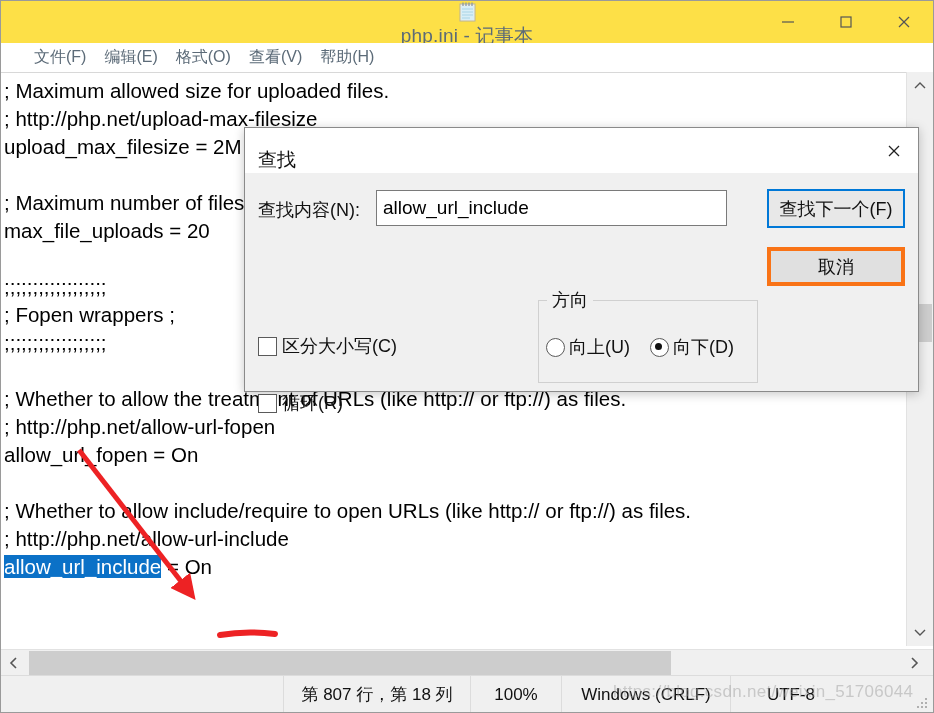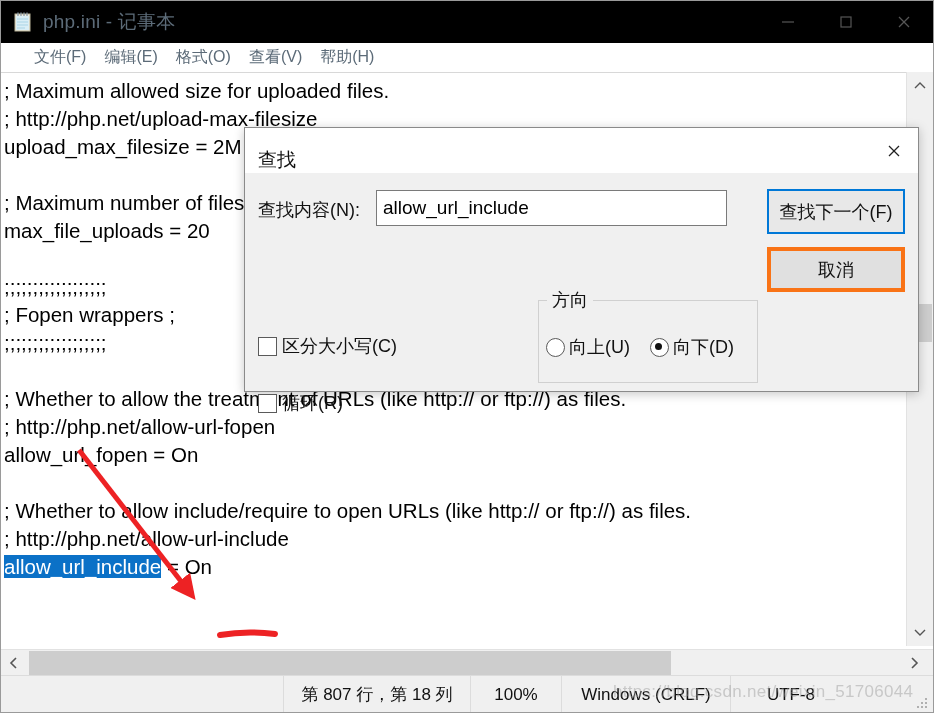--- a/index.html
+++ b/index.html
@@ -15,22 +15,22 @@
     background: #ffffff;
     box-sizing: border-box;
     border: 1px solid #9a9a9a;
     overflow: hidden;
   }
 
   
   .titlebar {
     position: absolute; left: 0; top: 0;
     width: 932px; height: 42px;
-    background: #000000;
-    display: flex; align-items: center;
+    background: #fde047;
+    display: flex; align-items: center; flex-direction: column;
   }
   .title-icon {
     width: 22px; height: 22px;
     margin-left: 12px; margin-right: 8px;
     position: relative; flex: none;
   }
   .title-text {
     font-size: 19px; color: #5c6b78;
     white-space: nowrap;
     letter-spacing: .2px;
@@ -201,21 +201,21 @@
     border: 1px solid #7a7a7a;
     box-sizing: border-box;
     font-size: 19px; color: #000;
     padding: 0 0 0 6px;
     display: flex; align-items: center;
     outline: none;
   }
 
   .btn {
     position: absolute;
-    width: 138px; height: 45px;
+    width: 138px; height: 39px;
     font-size: 18px; color: #111;
     display: flex; align-items: center; justify-content: center;
     box-sizing: border-box;
     white-space: nowrap;
   }
   .btn-next {
     left: 522px; top: 16px;
     background: #e8e8e8;
     border: 2px solid #0078d7;
   }

